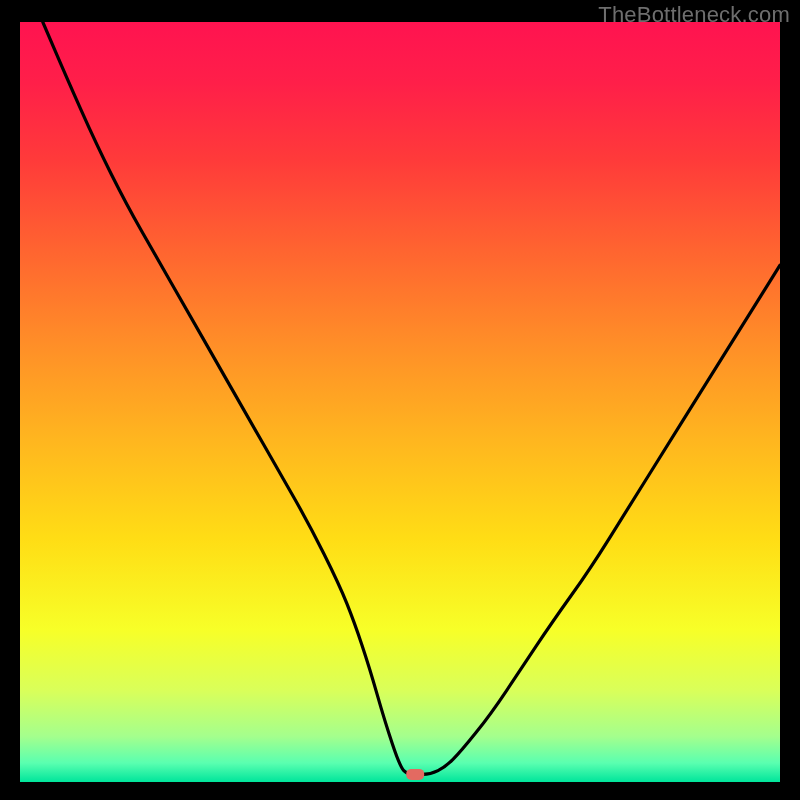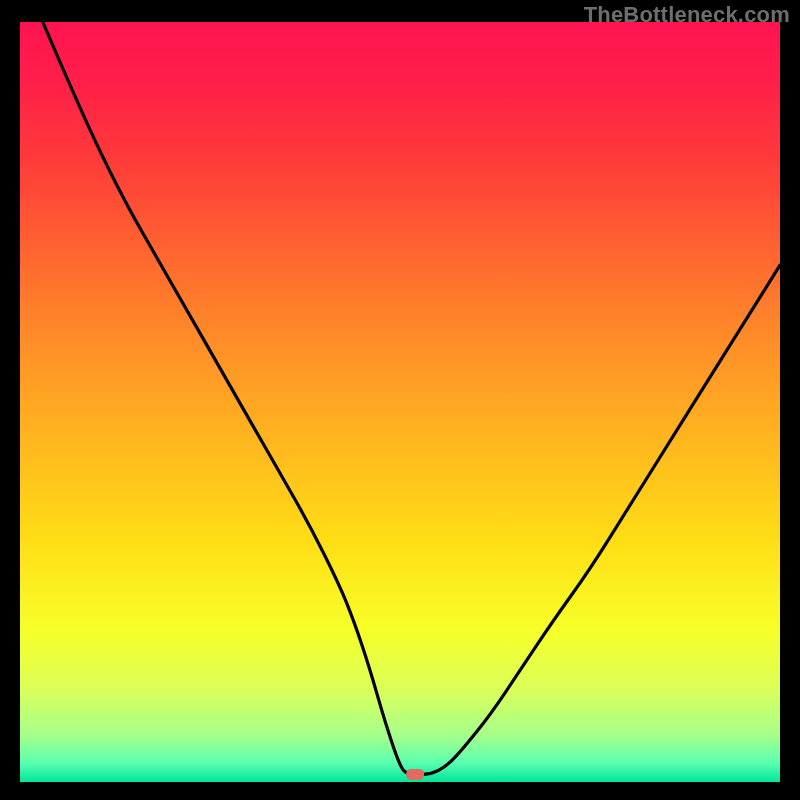--- a/index.html
+++ b/index.html
@@ -16,21 +16,21 @@
     height: 800px;
     background: #000000;
     position: relative;
   }
   .watermark {
     position: absolute;
     top: 2px;
     right: 10px;
     color: #6e6e6e;
     font-size: 22px;
-    font-weight: 700;
+    font-weight: 400;
     letter-spacing: 0.2px;
     z-index: 5;
   }
   .plot-area {
     position: absolute;
     left: 20px;
     top: 22px;
     width: 760px;
     height: 760px;
   }

